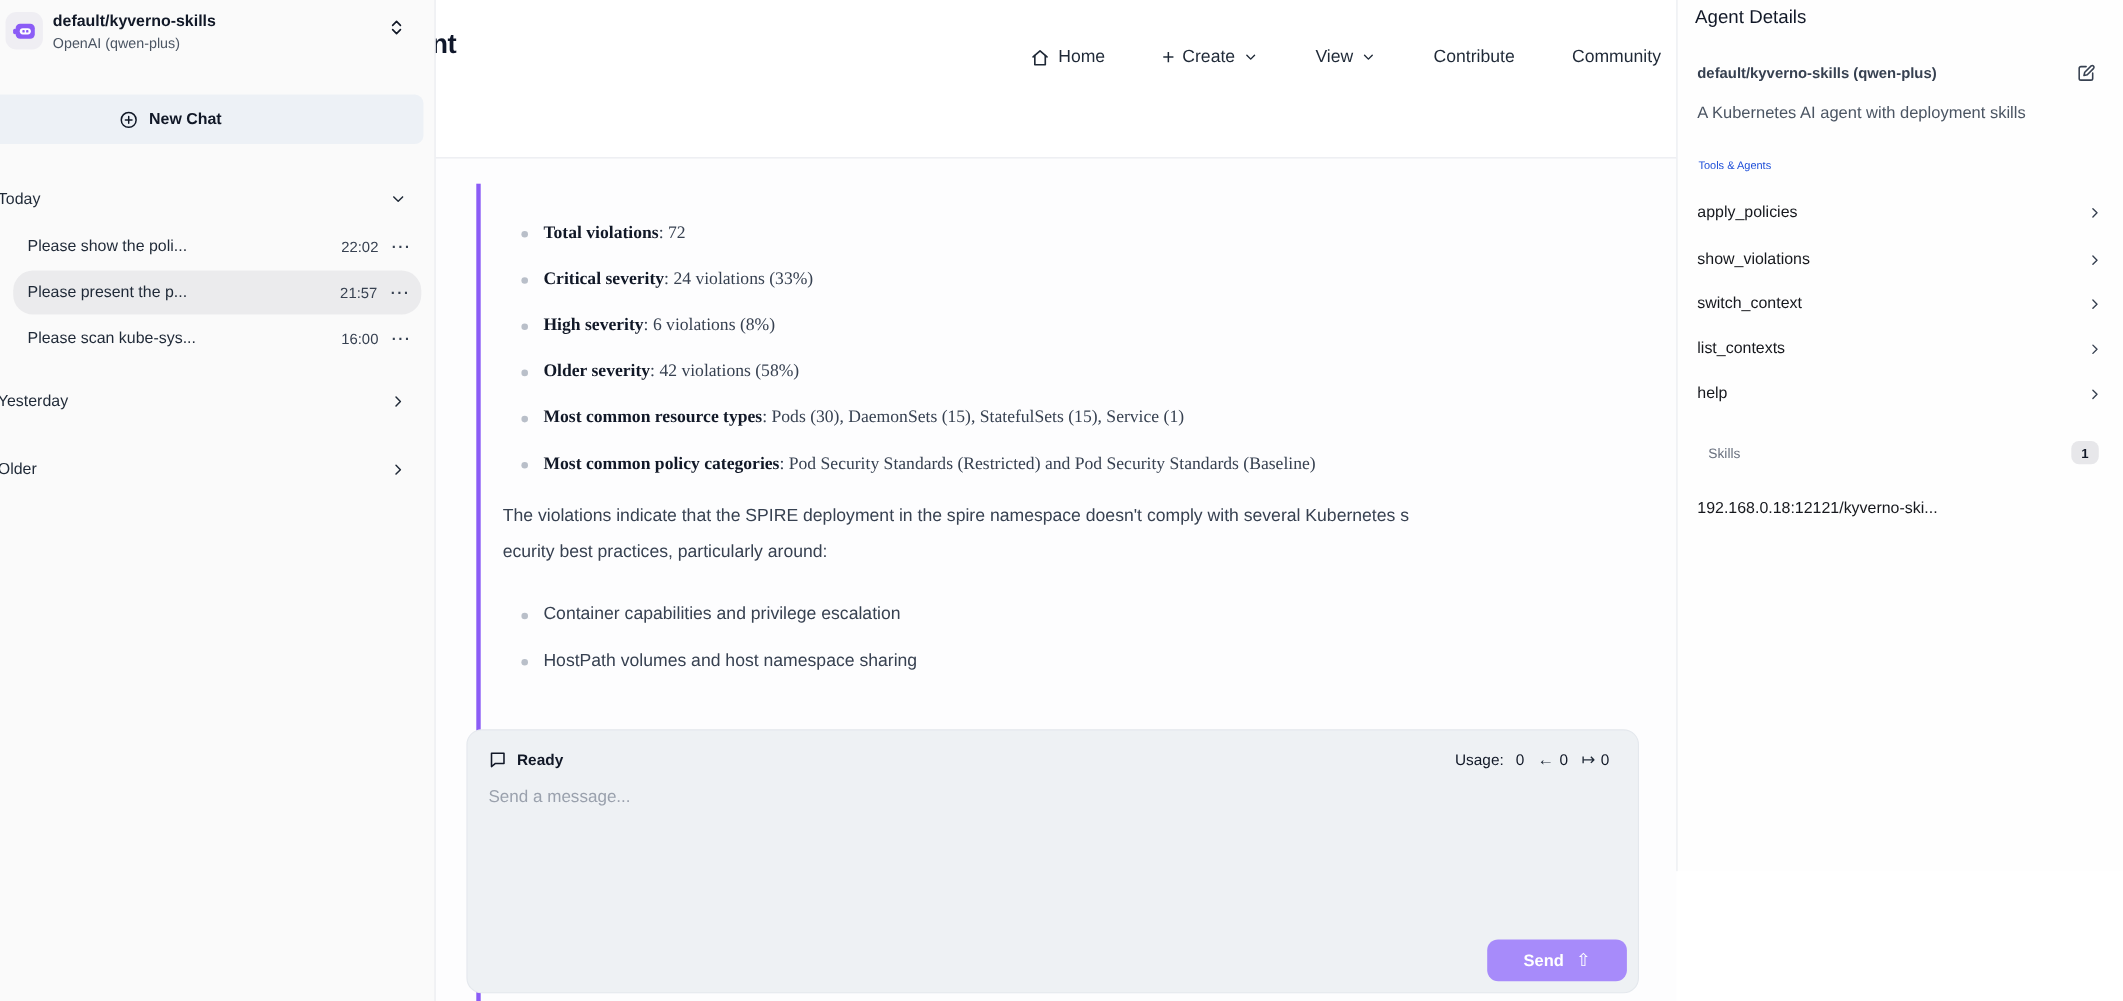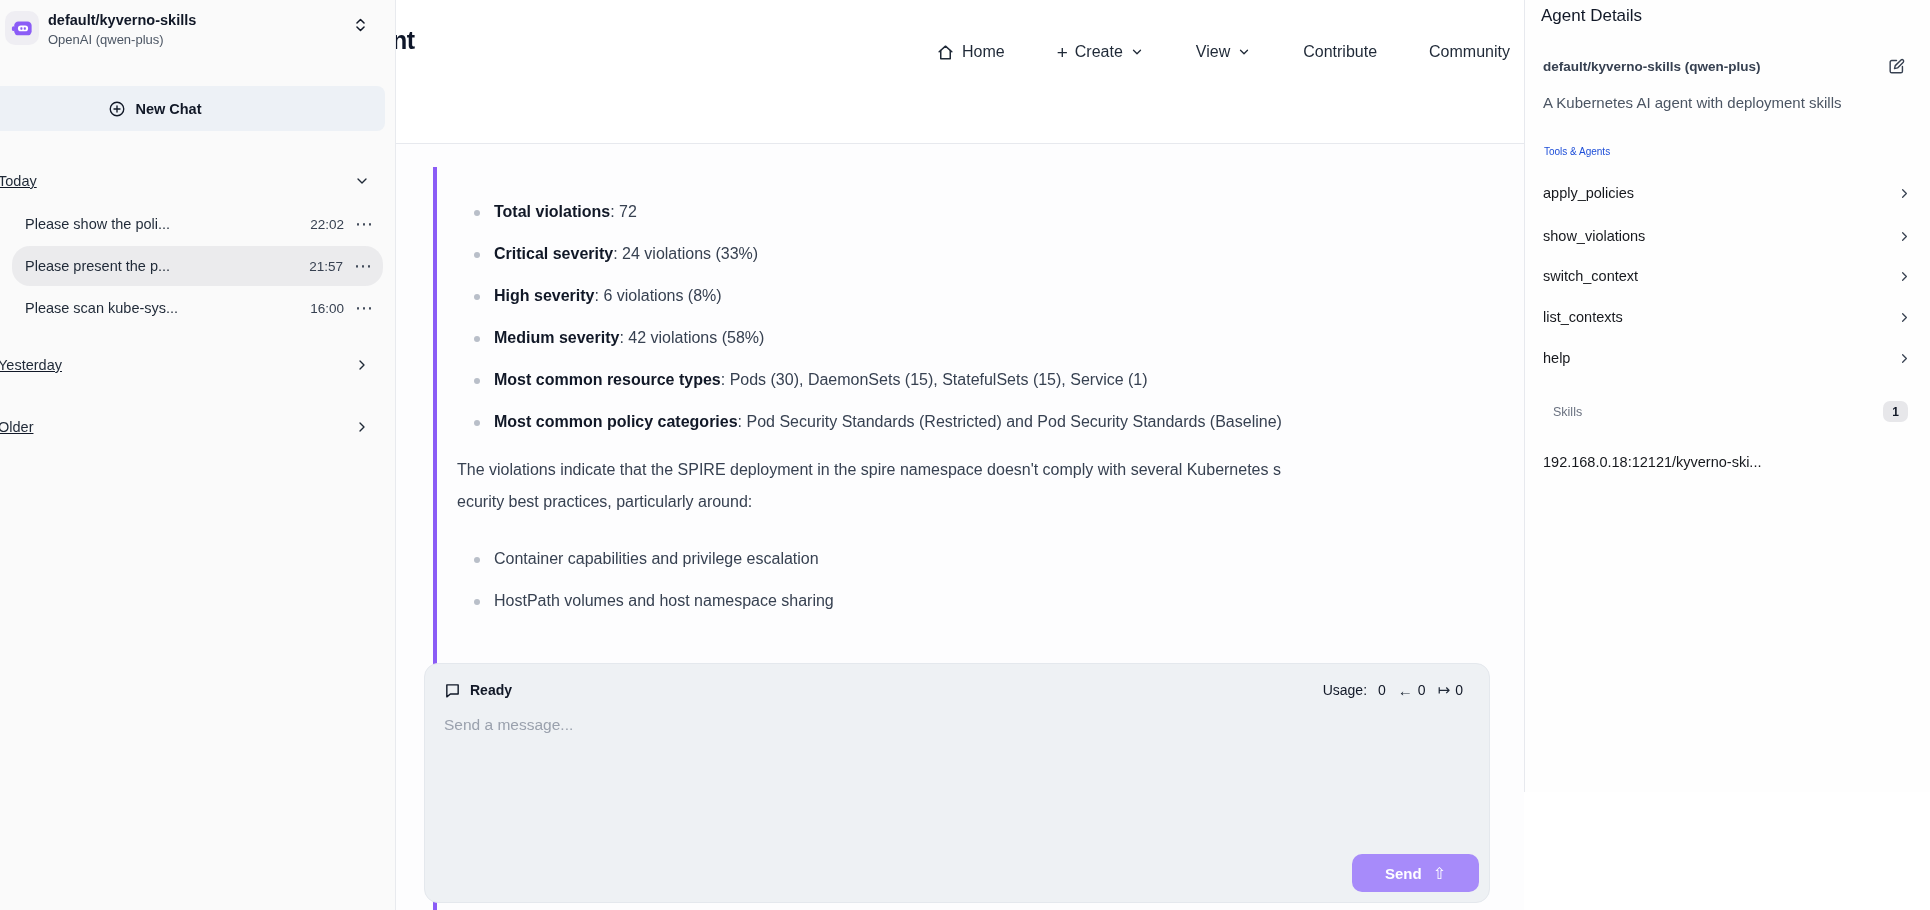--- a/index.html
+++ b/index.html
@@ -12,21 +12,21 @@
   .navbar { position:relative; height:144px; background:#fff; border-bottom:1px solid #e7e9ee; }
   .logo-frag { position:absolute; left:-4px; top:26px; font-size:25px; font-weight:800; color:#0f172a; letter-spacing:-0.5px; }
   .nav-links { position:absolute; left:540px; top:40px; height:24px; display:flex; align-items:center; gap:52px; }
   .nav-item { display:flex; align-items:center; gap:7px; font-size:16px; font-weight:500; color:#1f2937; white-space:nowrap; cursor:pointer; }
   .nav-item .plus { font-size:19px; font-weight:400; line-height:1; }
 
   
   .message { position:absolute; left:37px; top:167px; width:1081px; height:743px;
              border-left:4px solid #8b5cf6; padding-left:20px; }
   .msg-heading { margin-top:14px; font-size:16.5px; font-weight:700; line-height:21px; color:#111827; }
-  .stats { list-style:none; margin-top:35px; }
+  .stats { list-style:none; margin-top:35px;font-family:Liberation Serif, serif; }
   .stats li { position:relative; padding-left:37px; line-height:20px; font-size:16px; color:#374151; margin-bottom:22px; }
   .stats li::before, .plist li::before { content:""; position:absolute; left:17px; top:8px; width:6px; height:6px; border-radius:50%; background:#b9bfc9; }
   .stats .b { font-weight:700; color:#111827; }
   .msg-para { margin-top:12px; font-size:16px; line-height:32px; color:#374151; }
   .plist { list-style:none; margin-top:31px; }
   .plist li { position:relative; padding-left:37px; line-height:20px; font-size:16px; color:#374151; margin-bottom:22px; }
 
   
   .composer { position:absolute; left:28px; top:663px; width:1066px; height:240px; z-index:4;
               background:#eef1f4; border:1px solid #e4e8ed; border-radius:14px; }
@@ -49,21 +49,21 @@
   .sidebar { position:absolute; left:0; top:0; width:396px; height:910px; background:#fafafa;
              border-right:1px solid #e8eaee; z-index:10; overflow:hidden; }
   .avatar { position:absolute; left:5px; top:11px; width:34px; height:34px; background:#efeef3; border-radius:10px;
             display:flex; align-items:center; justify-content:center; }
   .agent-name { position:absolute; left:48px; top:12px; font-size:14.5px; font-weight:700; color:#111827; }
   .agent-provider { position:absolute; left:48px; top:32px; font-size:13px; color:#4b5563; }
   .model-switch { position:absolute; left:352px; top:15px; width:20px; height:20px; cursor:pointer; }
   .new-chat { position:absolute; left:-75px; top:86px; width:460px; height:45px; background:#edf1f6; border:none;
               border-radius:8px; display:flex; align-items:center; justify-content:center; gap:9px;
               font-family:"Liberation Sans",sans-serif; font-size:14.5px; font-weight:700; color:#111827; cursor:pointer; }
-  .group-row { position:absolute; left:0; width:396px; height:30px; display:flex; align-items:center; cursor:pointer;text-decoration:underline; }
+  .group-row { position:absolute; left:0; width:396px; height:30px; display:flex; align-items:center; cursor:pointer; }
   .group-row .glabel { margin-left:-2px; font-size:14.5px; font-weight:500; color:#1f2937; }
   .group-row .gchev { position:absolute; left:354px; }
   .chat-item { position:absolute; left:0; width:396px; height:40px; display:flex; align-items:center;
                padding:0 22px 0 25px; cursor:pointer; }
   .chat-item.selected { left:12px; width:371px; padding:0 10px 0 13px; background:#ebebed; border-radius:18px; }
   .chat-item .ctitle { flex:1; font-size:14.5px; color:#1f2937; white-space:nowrap; overflow:hidden; }
   .chat-item .ctime { font-size:13.5px; color:#374151; margin-right:11px; }
   .chat-item .cmore { font-size:18px; color:#374151; letter-spacing:1px; line-height:10px; }
 
   
@@ -123,21 +123,21 @@
         <span>Community</span>
       </div>
     </div>
   </div>
 
   <div class="message">
     <ul class="stats">
       <li><span class="b">Total violations</span><span>: 72</span></li>
       <li><span class="b">Critical severity</span><span>: 24 violations (33%)</span></li>
       <li><span class="b">High severity</span><span>: 6 violations (8%)</span></li>
-      <li><span class="b">Medium severity</span><span>: 42 violations (58%)</span></li>
+      <li><span class="b">Older severity</span><span>: 42 violations (58%)</span></li>
       <li><span class="b">Most common resource types</span><span>: Pods (30), DaemonSets (15), StatefulSets (15), Service (1)</span></li>
       <li><span class="b">Most common policy categories</span><span>: Pod Security Standards (Restricted) and Pod Security Standards (Baseline)</span></li>
     </ul>
     <div class="msg-para">
       <div>The violations indicate that the SPIRE deployment in the spire namespace doesn't comply with several Kubernetes s</div>
       <div>ecurity best practices, particularly around:</div>
     </div>
     <ul class="plist">
       <li>Container capabilities and privilege escalation</li>
       <li>HostPath volumes and host namespace sharing</li>

